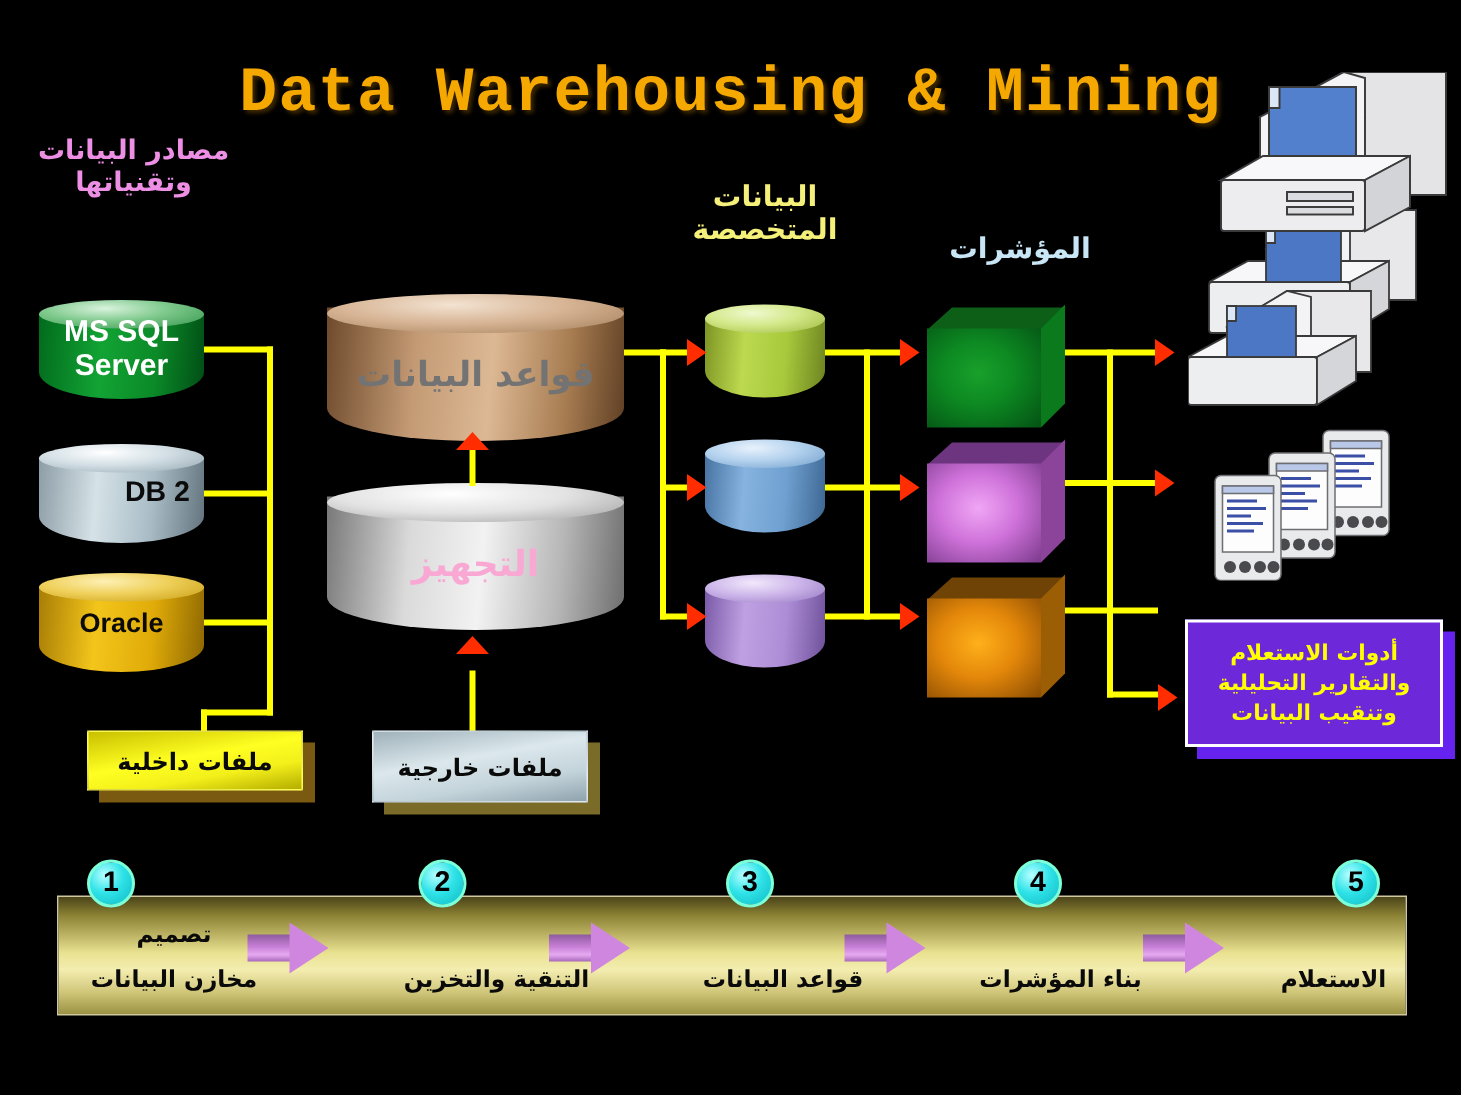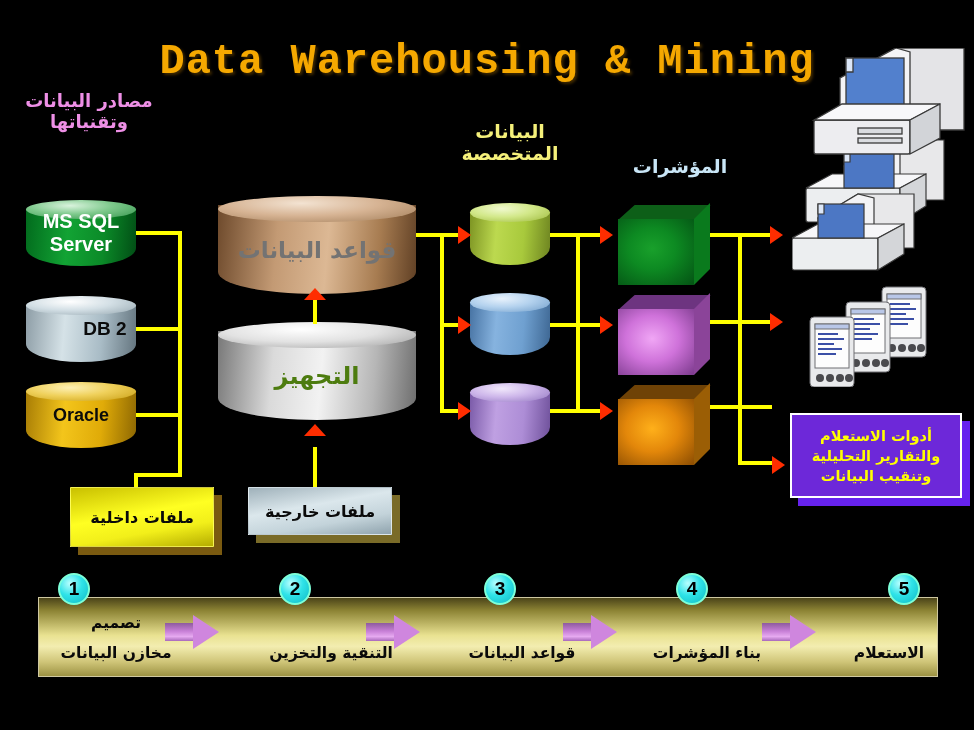--- a/index.html
+++ b/index.html
@@ -77,21 +77,21 @@
 
   
   #cyl-dbs { left: 218px; top: 196px; width: 198px; height: 98px; }
   #cyl-dbs .body { background: linear-gradient(95deg,#6e4a2c 0%,#c39a74 30%,#dcb894 55%,#a77c51 80%,#5f3f24 100%); border-radius:0 0 50% 50% / 0 0 22px 22px; }
   #cyl-dbs .top  { height:26px; background: radial-gradient(ellipse at 42% 28%,#f3e3d2 0%,#d6b393 48%,#a07c57 100%); }
   #cyl-dbs .lbl  { color:#737373; font-size:23px; font-family:"DejaVu Sans", sans-serif; padding-top:10px; }
 
   #cyl-prep { left: 218px; top: 322px; width: 198px; height: 98px; }
   #cyl-prep .body { background: linear-gradient(95deg,#787878 0%,#dadada 28%,#f2f2f2 52%,#b6b6b6 78%,#6d6d6d 100%); border-radius:0 0 50% 50% / 0 0 22px 22px; }
   #cyl-prep .top  { height:26px; background: radial-gradient(ellipse at 42% 28%,#ffffff 0%,#e2e2e2 48%,#9d9d9d 100%); }
-  #cyl-prep .lbl  { color:#4d7c0f; font-size:24px; font-family:"DejaVu Sans", sans-serif; padding-top:12px; }
+  #cyl-prep .lbl  { color:#f9a8d4; font-size:24px; font-family:"DejaVu Sans", sans-serif; padding-top:12px; }
 
   
   .spec { width: 80px; height: 62px; left: 470px; }
   #cyl-sp1 { top: 203px; }
   #cyl-sp1 .body { background: linear-gradient(95deg,#7d9423 0%,#bcd94f 33%,#a8c93c 66%,#6d8320 100%); }
   #cyl-sp1 .top  { background: radial-gradient(ellipse at 40% 30%,#f0f9cf 0%,#d2e889 45%,#9cb83a 100%); }
   #cyl-sp2 { top: 293px; }
   #cyl-sp2 .body { background: linear-gradient(95deg,#4773a3 0%,#86b3df 33%,#6fa0d0 66%,#3d6692 100%); }
   #cyl-sp2 .top  { background: radial-gradient(ellipse at 40% 30%,#e8f2fc 0%,#b4d2ee 45%,#6e9cc9 100%); }
   #cyl-sp3 { top: 383px; }
@@ -144,21 +144,21 @@
   
   .filebox { position: absolute; }
   .filebox .shadow { position: absolute; left: 8px; top: 8px; width: 100%; height: 100%; }
   .filebox .box {
     position: absolute; left: 0; top: 0; width: 100%; height: 100%;
     display: flex; align-items: center; justify-content: center;
     font-family: "DejaVu Sans", sans-serif; font-weight: bold;
     font-size: 16px; direction: rtl; color: #0a0a0a;
     border: 1px solid rgba(255,255,255,.25);
   }
-  #box-internal { left: 70px; top: 487px; width: 144px; height: 60px; }
+  #box-internal { left: 58px; top: 487px; width: 144px; height: 40px; }
   #box-internal .shadow { background:#7a5a10; }
   #box-internal .box { background: linear-gradient(170deg,#c9c000 0%,#ffff22 45%,#f2ef1a 70%,#b5ad00 100%); }
   #box-external { left: 248px; top: 487px; width: 144px; height: 48px; }
   #box-external .shadow { background:#7a6b28; }
   #box-external .box { background: linear-gradient(170deg,#9fb1ba 0%,#dbe7ec 40%,#c3d3da 70%,#8fa3ad 100%); }
 
   
   #query-box { position: absolute; left: 790px; top: 413px; width: 172px; height: 85px; }
   #query-box .violet { position:absolute; left:8px; top:8px; width:172px; height:85px; background:#6622ee; }
   #query-box .inner {

